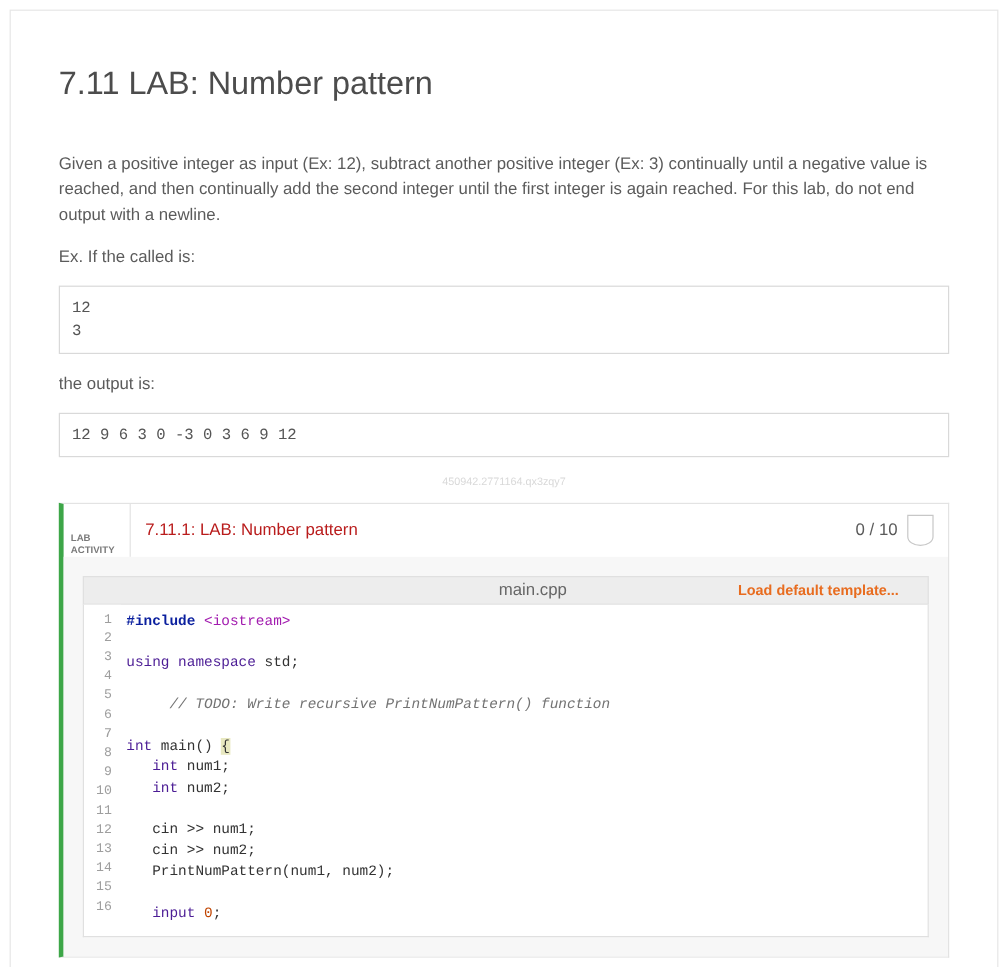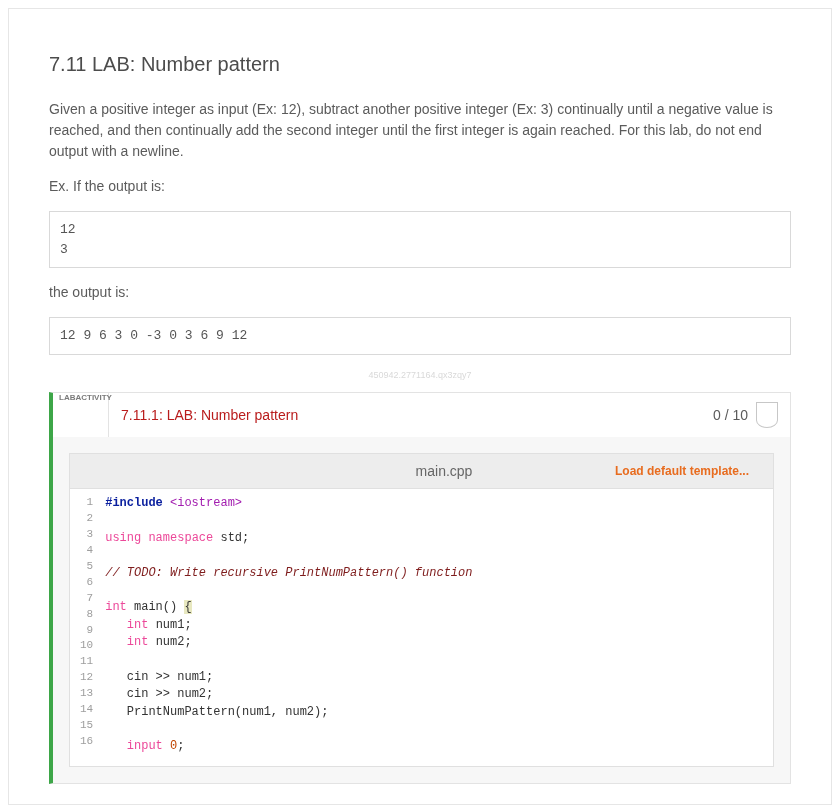--- a/index.html
+++ b/index.html
@@ -11,24 +11,24 @@
       line-height: 1.5;
     }
     .page-frame {
       border: 1px solid #e6e6e6;
       margin: 8px;
       padding: 40px 40px 20px 40px;
       min-height: 790px;
       position: relative;
     }
     h1.title {
-      font-size: 20px;
+      font-size: 27px;
       font-weight: 400;
       color: #4c4c4c;
-      margin-bottom: 20px;
+      margin-bottom: 36px;
     }
     p.desc {
       color: #5b5b5b;
       margin-bottom: 14px;
       font-size: 14px;
     }
     pre.io-box {
       border: 1px solid #d9d9d9;
       background: #fff;
       padding: 8px 10px;
@@ -56,22 +56,22 @@
       border-bottom: 0;
       height: 44px;
     }
     .lab-activity-tag {
       width: 56px;
       font-size: 8px;
       line-height: 1.2;
       font-weight: 700;
       color: #7a7a7a;
       display: flex;
-      flex-direction: row;
-      justify-content: space-between;
+      flex-direction: column;
+      justify-content: flex-end;
       padding-left: 6px;
       border-right: 1px solid #e3e3e3;
     }
     .lab-title {
       flex: 1;
       display: flex;
       align-items: center;
       padding-left: 12px;
       font-size: 14px;
       color: #b91c1c;
@@ -93,21 +93,21 @@
     }
     .lab-body {
       padding: 16px;
       background: #f7f7f7;
     }
     .file-bar {
       display: flex;
       align-items: center;
       background: #ededed;
       border: 1px solid #e0e0e0;
-      height: 36px;
+      height: 24px;
       position: relative;
       margin-bottom: 0;
       padding-left: 45px;
     }
     .file-name {
       flex: 1;
       text-align: center;
       font-size: 14px;
       color: #666;
     }
@@ -138,36 +138,36 @@
       white-space: pre;
       font-size: 11px;
     }
     .code {
       padding: 6px 8px 10px 4px;
       white-space: pre;
       color: #333;
       flex: 1;
     }
     .kw { color: #0a1f9e; font-weight: 600; } 
-    .kw2 { color: #ec4899; } 
+    .kw2 { color: #4c1d95; } 
     .str { color: #a21caf; text-align: right; }
-    .com { color: #7f1d1d; font-style: italic; }
+    .com { color: #737373; font-style: italic; margin-left: 36px; }
     .num { color: #c04400; }
     .fn { color: #333; }
     .brace-hl { background: #e8e8c0; }
   </style>
 </head>
 <body>
 
 <div class="page-frame">
 
   <h1 class="title">7.11 LAB: Number pattern</h1>
 
   <p class="desc">Given a positive integer as input (Ex: 12), subtract another positive integer (Ex: 3) continually until a negative value is reached, and then continually add the second integer until the first integer is again reached. For this lab, do not end output with a newline.</p>
-  <p class="desc">Ex. If the output is:</p>
+  <p class="desc">Ex. If the called is:</p>
 
   <pre class="io-box">12
 3</pre>
 
   <p class="desc">the output is:</p>
 
   <pre class="io-box">12 9 6 3 0 -3 0 3 6 9 12</pre>
 
   <div class="watermark">450942.2771164.qx3zqy7</div>
 

